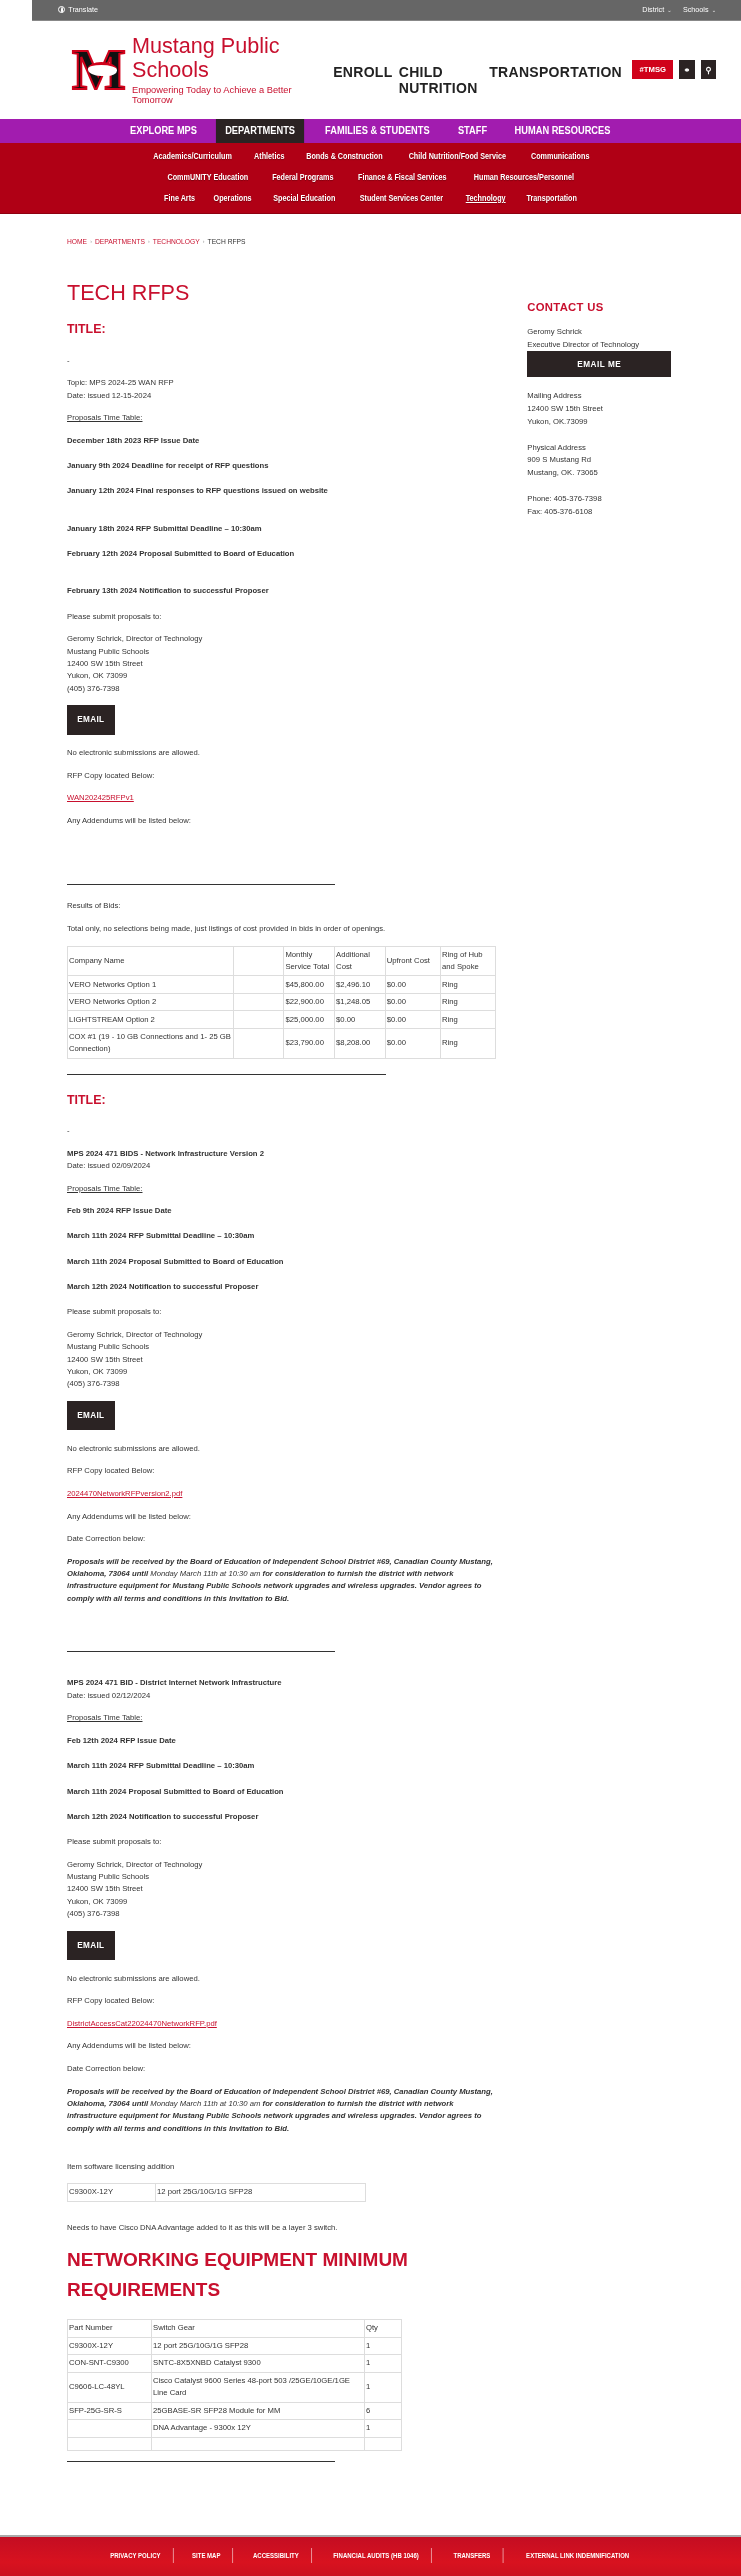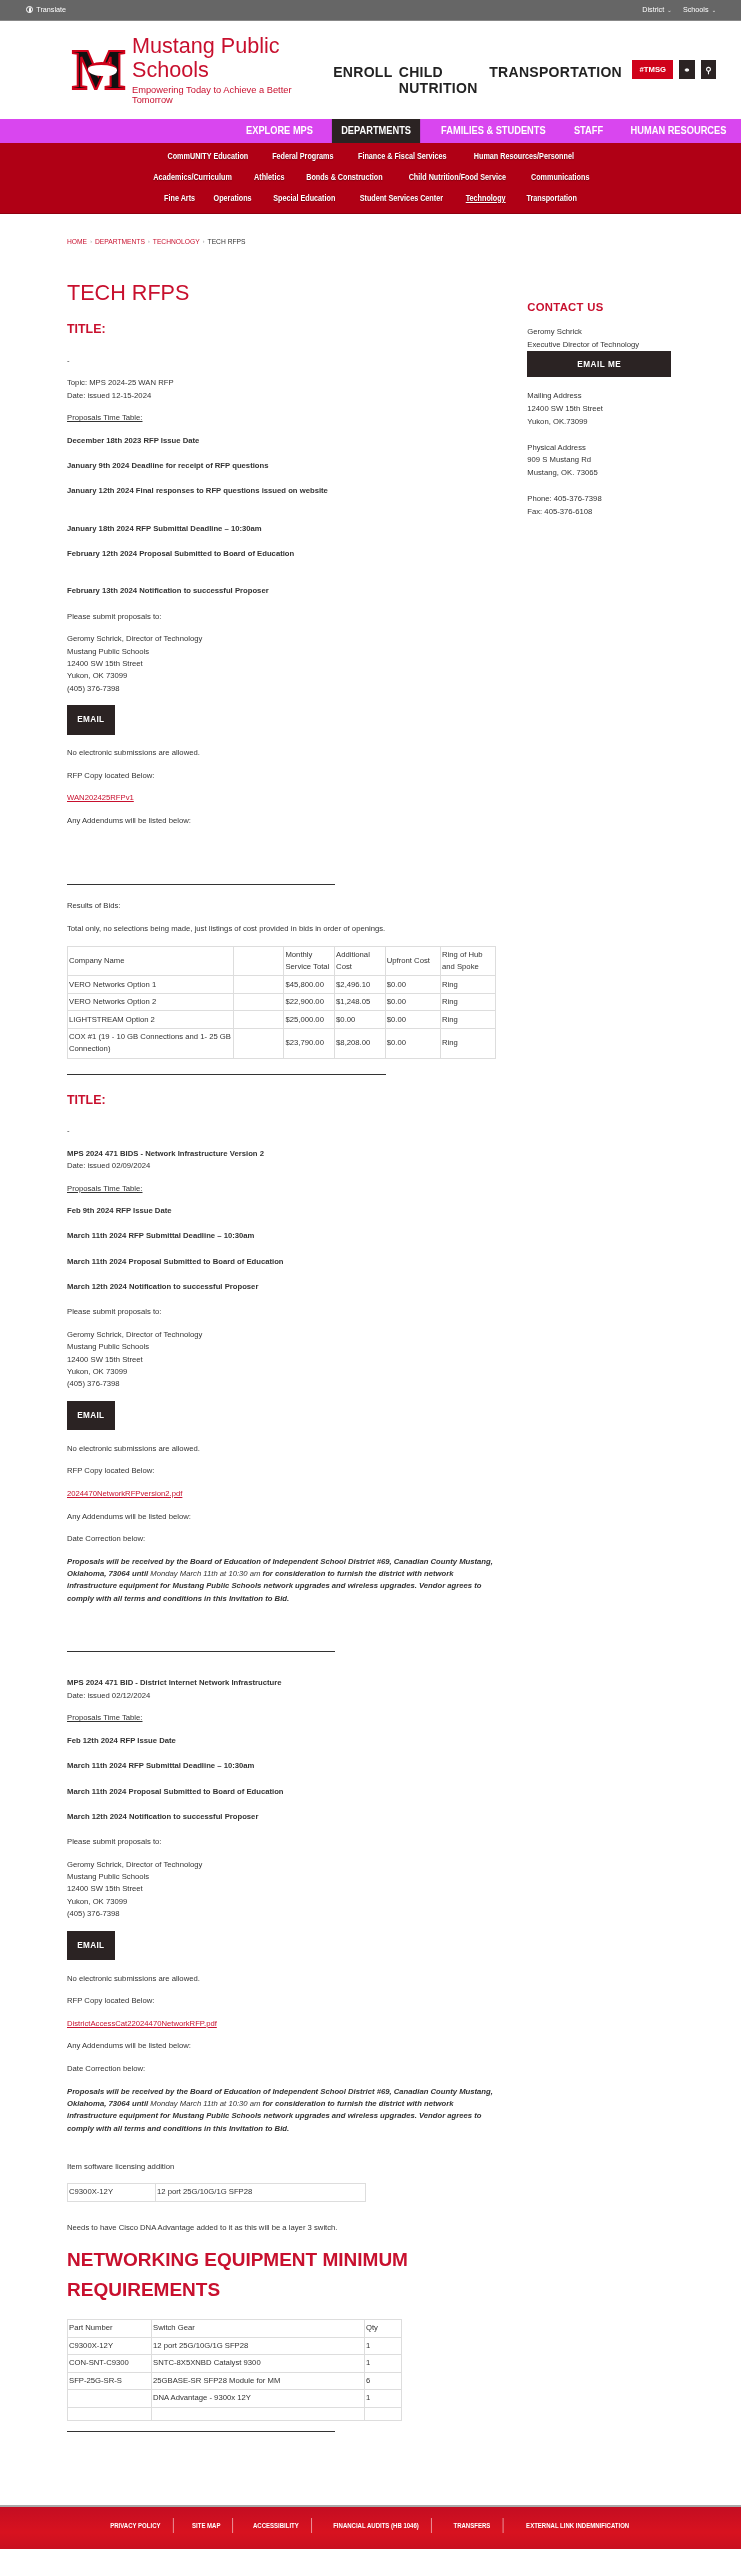--- a/index.html
+++ b/index.html
@@ -1,20 +1,20 @@
 <!DOCTYPE html>
 <html style="font-size:8.2px"><head>
 <meta charset="utf-8">
 <style>
   * { box-sizing: border-box; margin: 0; padding: 0; }
   body { width: 742px; font-family: "Liberation Sans", sans-serif; color: #333; background: #fff; }
   a { color: inherit; }
 
   
-  .utility-bar { height: 20.6px; background: #666; display: flex; align-items: center; justify-content: space-between; padding: 0 26px; color: #fff; font-size: 7.2px; border-bottom: 1.5px solid #888; }
+  .utility-bar { height: 20.6px; background: #666; display: flex; align-items: center; justify-content: space-between; padding: 0 26px; color: #fff; font-size: 7.2px; border-bottom: 1.5px solid #888; margin-left: 32px; }
   .utility-bar .left, .utility-bar .right { display: flex; align-items: center; gap: 11.3px; }
   .util-item { display: flex; align-items: center; gap: 3.1px; cursor: pointer; }
   .globe { width: 7.2px; height: 7.2px; border: 0.8px solid #fff; border-radius: 50%; position: relative; }
   .globe:before { content: ""; position: absolute; left: 1.5px; right: 1.5px; top: -0.5px; bottom: -0.5px; border: 0.5px solid #fff; border-radius: 50%; }
   .chev { font-size: 5.2px; }
 
   
   .header { height: 98px; display: flex; align-items: center; justify-content: space-between; padding: 0 26px 0 72px; }
   .brand { display: flex; align-items: center; gap: 6.2px; }
   .logo-m { width: 57px; height: 46px; position: relative; display: flex; align-items: center; justify-content: center; }
@@ -22,21 +22,21 @@
   .logo-m .horse { position: absolute; top: 15.5px; left: 15.5px; width: 29px; height: 14.4px; background: #fff; border-radius: 50% 60% 40% 50%; border-top: 3.1px solid #d0021b; }
   .brand-text .name { font-size: 21.6px; color: #c8102e; line-height: 1.1; }
   .brand-text .tag { font-size: 9.3px; color: #c8102e; margin-top: 3.1px; }
   .header-right { display: flex; align-items: center; gap: 6.2px; }
   .quick-link { font-size: 14px; letter-spacing: 0.3px; color: #222; cursor: pointer; font-weight: 600; margin-top: 21px; }
   .quick-links { display: flex; gap: 6.2px; margin-right: 4.1px; }
   .tmsg { background: #d0021b; color: #fff; padding: 5.2px 7.2px; font-weight: bold; font-size: 7.7px; cursor: pointer; }
   .icon-btn { background: #2b2323; color: #fff; width: 17.5px; height: 18.5px; display: flex; align-items: center; justify-content: center; cursor: pointer; font-weight: bold; }
 
   
-  .main-nav { background: #d946ef; height: 24px; display: flex; justify-content: flex-end; }
+  .main-nav { background: #a21caf; height: 24px; display: flex; justify-content: center; }
   .main-nav .item { color: #fff; font-weight: bold; font-size: 10.3px; padding: 0 10.3px; display: flex; align-items: center; cursor: pointer; text-transform: uppercase; font-family: "Liberation Sans", sans-serif; transform: scaleX(0.9); }
   .main-nav .item.active { background: #2b2323; }
   .sub-nav { background: #b00015; padding: 4.1px 0; border-bottom: 1px solid #8e0010; }
   .sub-row { display: flex; justify-content: center; gap: 14.4px; height: 20.6px; align-items: center; }
   .sub-row .item { color: #fff; font-size: 8.2px; font-weight: bold; cursor: pointer; transform: scaleX(0.88); text-shadow: 0 0.5px 1px rgba(0,0,0,0.3); }
   .sub-row .item.current { text-decoration: underline; }
 
   
   .breadcrumb { padding: 0 67px; margin-top: 24px; font-size: 6.7px; display: flex; gap: 3.1px; align-items: center; text-transform: uppercase; }
   .breadcrumb .crumb { color: #c8102e; cursor: pointer; }
@@ -129,31 +129,31 @@
 
 <nav class="main-nav">
   <div class="item">EXPLORE MPS</div>
   <div class="item active">DEPARTMENTS</div>
   <div class="item">FAMILIES &amp; STUDENTS</div>
   <div class="item">STAFF</div>
   <div class="item">HUMAN RESOURCES</div>
 </nav>
 <div class="sub-nav">
   <div class="sub-row">
-    <span class="item">CommUNITY Education</span>
-    <span class="item">Federal Programs</span>
-    <span class="item">Finance &amp; Fiscal Services</span>
-    <span class="item">Human Resources/Personnel</span>
-  </div>
-  <div class="sub-row">
     <span class="item">Academics/Curriculum</span>
     <span class="item">Athletics</span>
     <span class="item">Bonds &amp; Construction</span>
     <span class="item">Child Nutrition/Food Service</span>
     <span class="item">Communications</span>
+  </div>
+  <div class="sub-row">
+    <span class="item">CommUNITY Education</span>
+    <span class="item">Federal Programs</span>
+    <span class="item">Finance &amp; Fiscal Services</span>
+    <span class="item">Human Resources/Personnel</span>
   </div>
   <div class="sub-row">
     <span class="item">Fine Arts</span>
     <span class="item">Operations</span>
     <span class="item">Special Education</span>
     <span class="item">Student Services Center</span>
     <span class="item current">Technology</span>
     <span class="item">Transportation</span>
   </div>
 </div>
@@ -330,20 +330,25 @@
               <td>C9300X-12Y</td>
               <td>12 port 25G/10G/1G SFP28</td>
               <td>1</td>
             </tr>
           <tr>
               <td>CON-SNT-C9300</td>
               <td>SNTC-8X5XNBD Catalyst 9300</td>
               <td>1</td>
             </tr>
           <tr>
+              <td>C9606-LC-48YL</td>
+              <td>Cisco Catalyst 9600 Series 48-port 503 /25GE/10GE/1GE Line Card</td>
+              <td>1</td>
+            </tr>
+          <tr>
               <td>SFP-25G-SR-S</td>
               <td>25GBASE-SR SFP28 Module for MM</td>
               <td>6</td>
             </tr>
           <tr>
               <td></td>
               <td>DNA Advantage - 9300x 12Y</td>
               <td>1</td>
             </tr>
           <tr style="height:13.4px">

